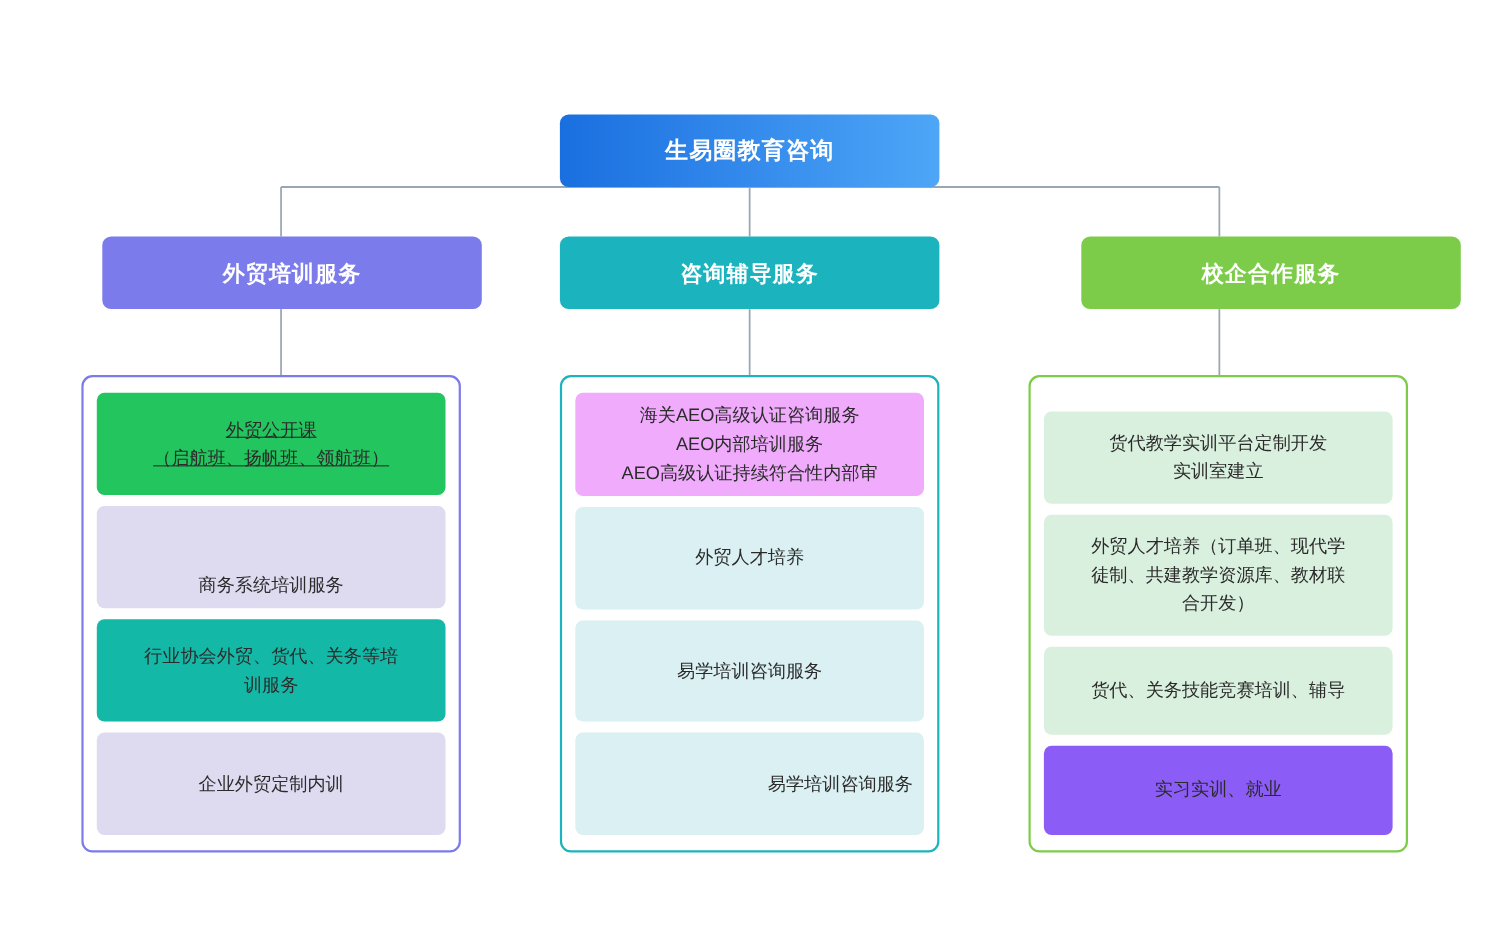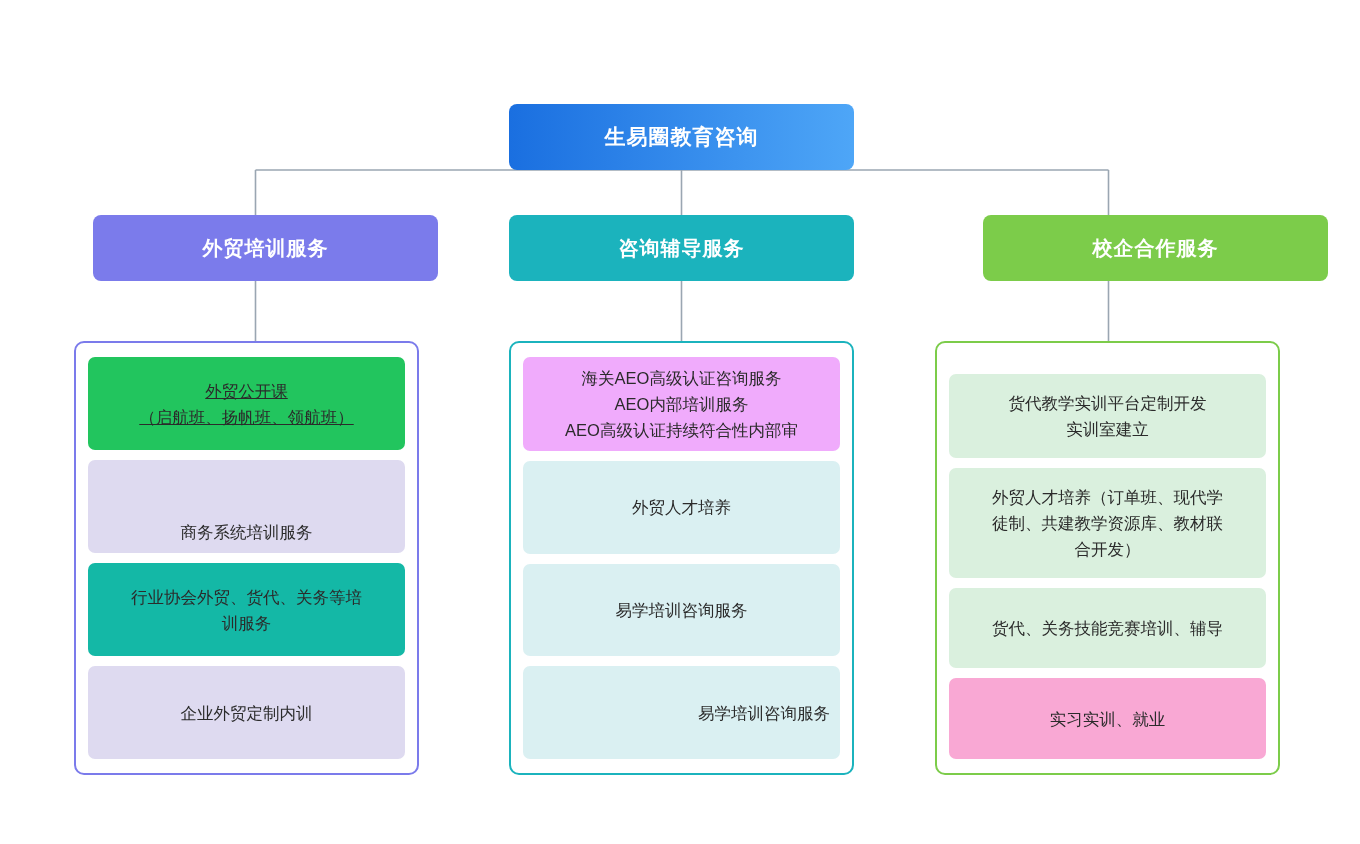--- a/index.html
+++ b/index.html
@@ -221,21 +221,21 @@
               <span class="line">外贸人才培养（订单班、现代学</span>
               <span class="line">徒制、共建教学资源库、教材联</span>
               <span class="line">合开发）</span>
             </div>
           </div>
           <div class="item-card" data-lines="1" style="background: rgb(218, 240, 222);">
             <div>
               <span class="line">货代、关务技能竞赛培训、辅导</span>
             </div>
           </div>
-          <div class="item-card" data-lines="1" style="background: #f9a8d4;">
+          <div class="item-card" data-lines="1" style="background: #8b5cf6; font-family: Liberation Mono, monospace;">
             <div>
               <span class="line">实习实训、就业</span>
             </div>
           </div>
         </div>
     </div>
 
   </div>
 </div>
 

